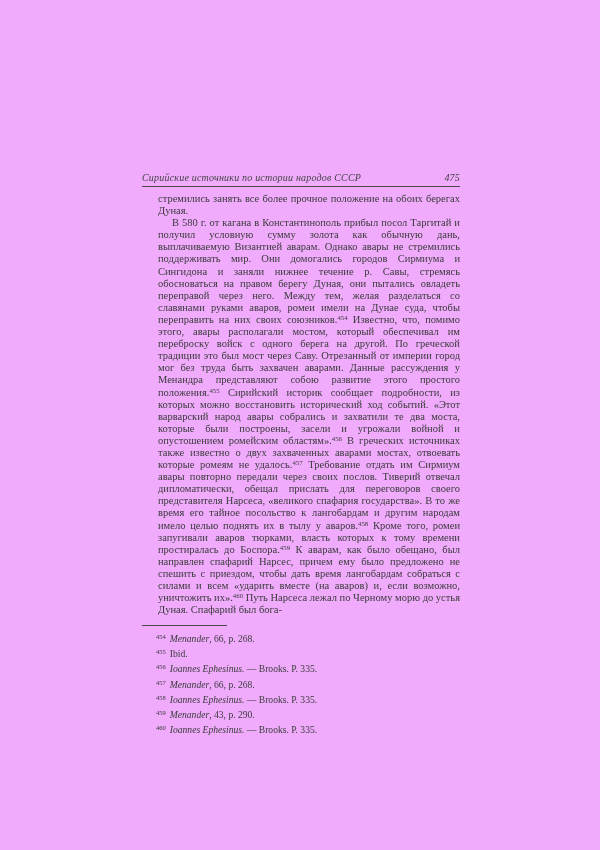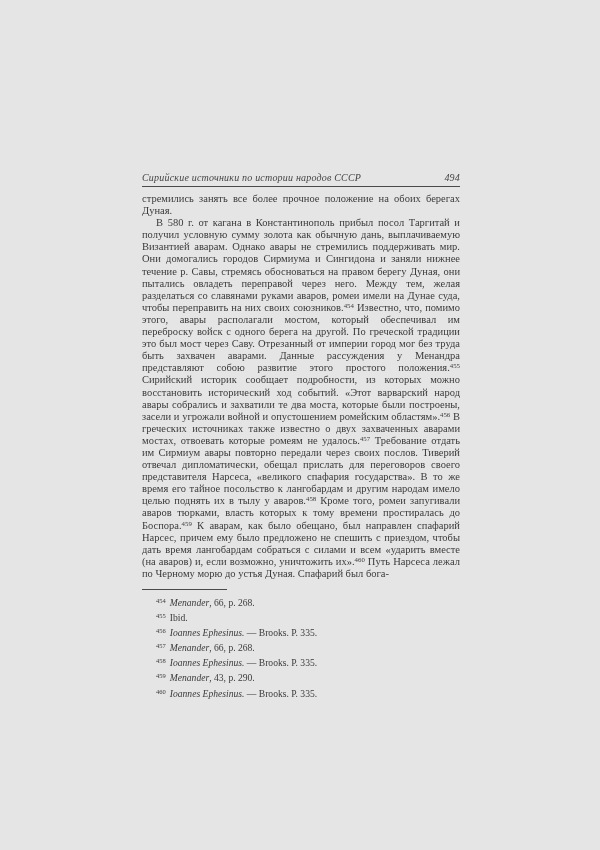--- a/index.html
+++ b/index.html
@@ -4,21 +4,21 @@
 <style>
   html, body {
     margin: 0;
     padding: 0;
     background: #ffffff;
   }
   .canvas {
     position: relative;
     width: 600px;
     height: 850px;
-    background: #e5e5e5;
+    background: #f0abfc;
     overflow: hidden;
     font-family: "Liberation Serif", "DejaVu Serif", serif;
     color: #3b3b3b;
   }
   .content {
     position: absolute;
     left: 142px;
     top: 172px;
     width: 318px;
   }
@@ -35,20 +35,21 @@
     margin-top: 3px;
     height: 1px;
     background: #4a4a4a;
   }
   .body-text {
     margin-top: 6px;
     text-align: justify;
     font-size: 10.5px;
     line-height: 12.1px;
     color: #3b3b3b;
+    margin-left: 16px;
   }
   .body-text p {
     margin: 0;
   }
   .body-text p.indent {
     text-indent: 14px;
   }
   .fn-ref {
     font-size: 6.8px;
     line-height: 0;
@@ -78,21 +79,21 @@
   }
 </style>
 </head>
 <body>
 
 <div class="canvas">
   <div class="content">
 
     <div class="running-header">
       <span>Сирийские источники по истории народов СССР</span>
-      <span>494</span>
+      <span>475</span>
     </div>
 
     <div class="header-rule"></div>
 
     <div class="body-text" id="body-text">
         <p class=""><span>стремились занять все более прочное положение на обоих берегах Дуная.</span></p>
         <p class="indent"><span>В 580 г. от кагана в Константинополь прибыл посол Таргитай и получил условную сумму золота как обычную дань, выплачиваемую Византией аварам. Однако авары не стремились поддерживать мир. Они домогались городов Сирмиума и Сингидона и заняли нижнее течение р. Савы, стремясь обосноваться на правом берегу Дуная, они пытались овладеть переправой через него. Между тем, желая разделаться со славянами руками аваров, ромеи имели на Дунае суда, чтобы переправить на них своих союзников.</span><sup class="fn-ref">454</sup><span> Известно, что, помимо этого, авары располагали мостом, который обеспечивал им переброску войск с одного берега на другой. По греческой традиции это был мост через Саву. Отрезанный от империи город мог без труда быть захвачен аварами. Данные рассуждения у Менандра представляют собою развитие этого простого положения.</span><sup class="fn-ref">455</sup><span> Сирийский историк сообщает подробности, из которых можно восстановить исторический ход событий. «Этот варварский народ авары собрались и захватили те два моста, которые были построены, засели и угрожали войной и опустошением ромейским областям».</span><sup class="fn-ref">456</sup><span> В греческих источниках также известно о двух захваченных аварами мостах, отвоевать которые ромеям не удалось.</span><sup class="fn-ref">457</sup><span> Требование отдать им Сирмиум авары повторно передали через своих послов. Тиверий отвечал дипломатически, обещал прислать для переговоров своего представителя Нарсеса, «великого спафария государства». В то же время его тайное посольство к лангобардам и другим народам имело целью поднять их в тылу у аваров.</span><sup class="fn-ref">458</sup><span> Кроме того, ромеи запугивали аваров тюрками, власть которых к тому времени простиралась до Боспора.</span><sup class="fn-ref">459</sup><span> К аварам, как было обещано, был направлен спафарий Нарсес, причем ему было предложено не спешить с приездом, чтобы дать время лангобардам собраться с силами и всем «ударить вместе (на аваров) и, если возможно, уничтожить их».</span><sup class="fn-ref">460</sup><span> Путь Нарсеса лежал по Черному морю до устья Дуная. Спафарий был бога-</span></p>
       </div>
 
     <div class="footnote-rule"></div>

